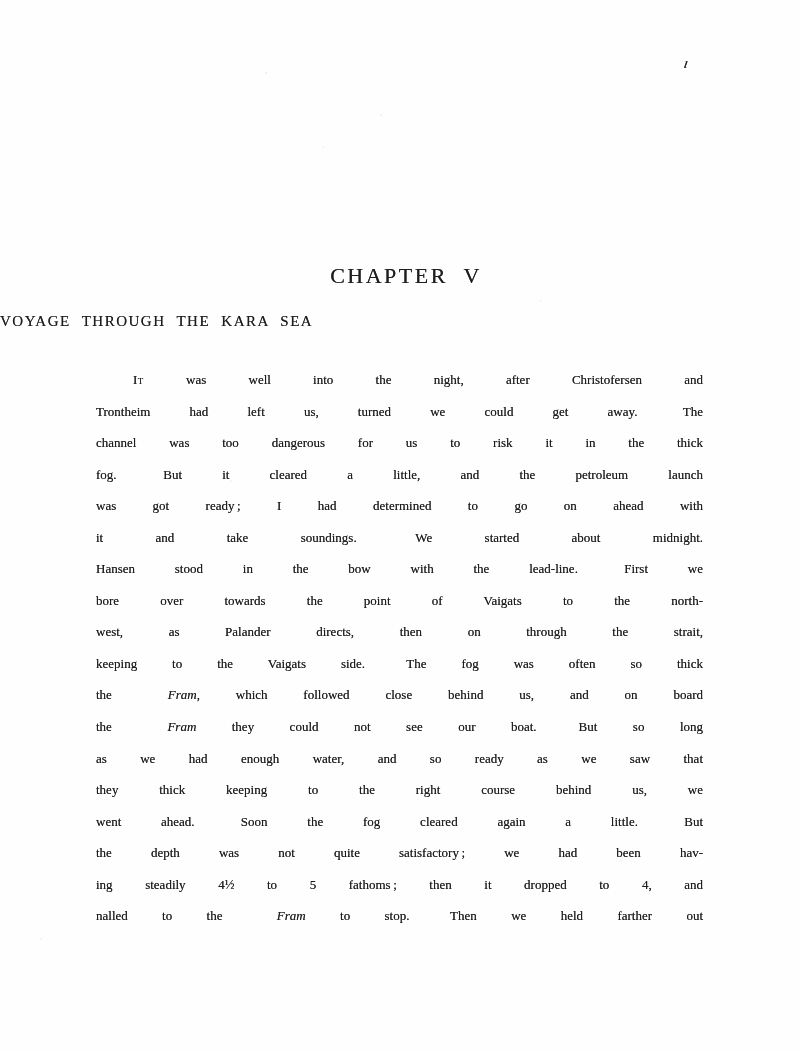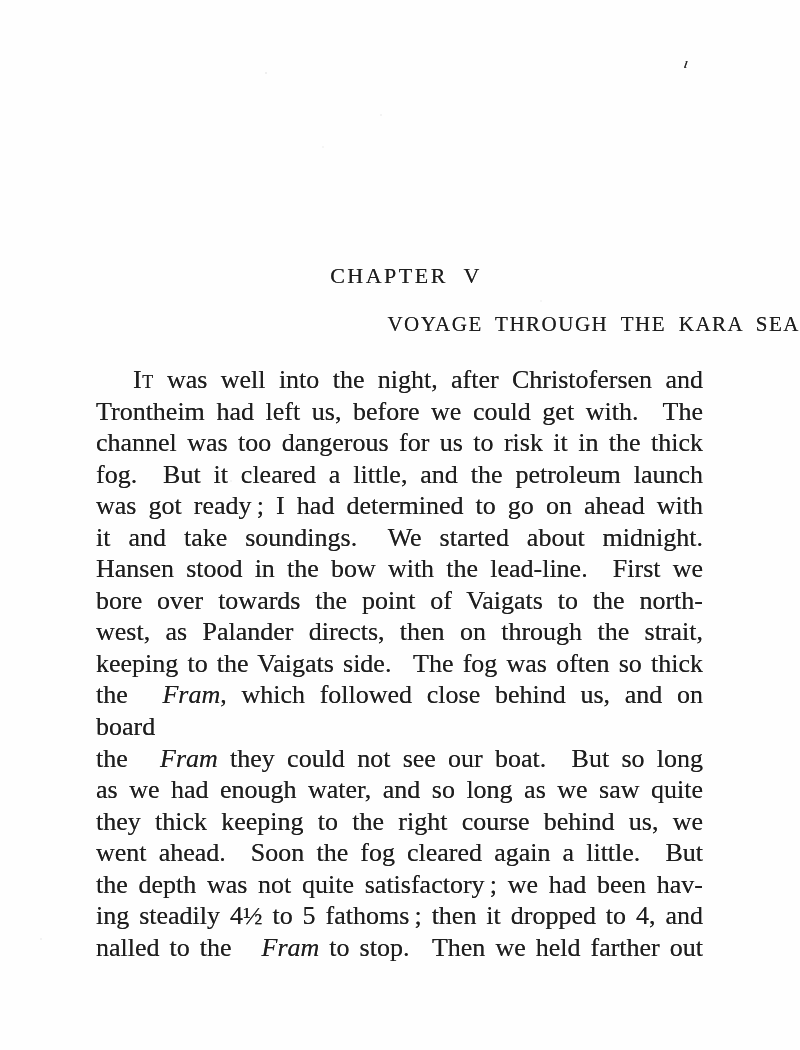--- a/index.html
+++ b/index.html
@@ -38,33 +38,33 @@
     line-height: 1;
     letter-spacing: 2.5px;
     word-spacing: 8px;
   }
   .section-title {
     position: absolute;
     top: 314px;
     left: 0;
     width: 100%;
     margin: 0;
-    text-align: right;
-    font-size: 21px;
+    text-align: left;
+    font-size: 15px;
     font-weight: 400;
     line-height: 1;
     letter-spacing: 1.5px;
     word-spacing: 6px;
   }
   .body-text {
     position: absolute;
     top: 364px;
     left: 96px;
     width: 607px;
-    font-size: 26px;
+    font-size: 13px;
     line-height: 31.55px;
   }
   .line {
     text-align: justify;
     text-align-last: justify;
   }
   .line.indent {
     text-indent: 37px;
   }
   .seg-italic { font-style: italic; margin-left: 20px; }
@@ -89,31 +89,31 @@
 </head>
 <body>
 
 <div class="page" style="background: rgb(254, 254, 254); color: rgb(30, 30, 30);">
   <div class="specks"></div>
   <span class="corner-mark">ı</span>
   <h1 class="chapter-heading">CHAPTER V</h1>
   <h2 class="section-title">VOYAGE THROUGH THE KARA SEA</h2>
   <div class="body-text" id="paragraph">
       <div class="line indent"><span class="seg-smallcaps">It</span><span> was well into the night, after Christofersen and</span></div>
-      <div class="line"><span>Trontheim had left us, before we could get with.  The</span></div>
+      <div class="line"><span>Trontheim had left us, turned we could get away.  The</span></div>
       <div class="line"><span>channel was too dangerous for us to risk it in the thick</span></div>
       <div class="line"><span>fog.  But it cleared a little, and the petroleum launch</span></div>
       <div class="line"><span>was got ready ; I had determined to go on ahead with</span></div>
       <div class="line"><span>it and take soundings.  We started about midnight.</span></div>
       <div class="line"><span>Hansen stood in the bow with the lead-line.  First we</span></div>
       <div class="line"><span>bore over towards the point of Vaigats to the north-</span></div>
       <div class="line"><span>west, as Palander directs, then on through the strait,</span></div>
       <div class="line"><span>keeping to the Vaigats side.  The fog was often so thick</span></div>
       <div class="line"><span>the </span><span class="seg-italic">Fram</span><span>, which followed close behind us, and on board</span></div>
       <div class="line"><span>the </span><span class="seg-italic">Fram</span><span> they could not see our boat.  But so long</span></div>
-      <div class="line"><span>as we had enough water, and so long as we saw quite</span></div>
+      <div class="line"><span>as we had enough water, and so ready as we saw that</span></div>
       <div class="line"><span>they thick keeping to the right course behind us, we</span></div>
       <div class="line"><span>went ahead.  Soon the fog cleared again a little.  But</span></div>
       <div class="line"><span>the depth was not quite satisfactory ; we had been hav-</span></div>
       <div class="line"><span>ing steadily 4½ to 5 fathoms ; then it dropped to 4, and</span></div>
       <div class="line"><span>nalled to the </span><span class="seg-italic">Fram</span><span> to stop.  Then we held farther out</span></div>
     </div>
 </div>
 
 </body></html>

